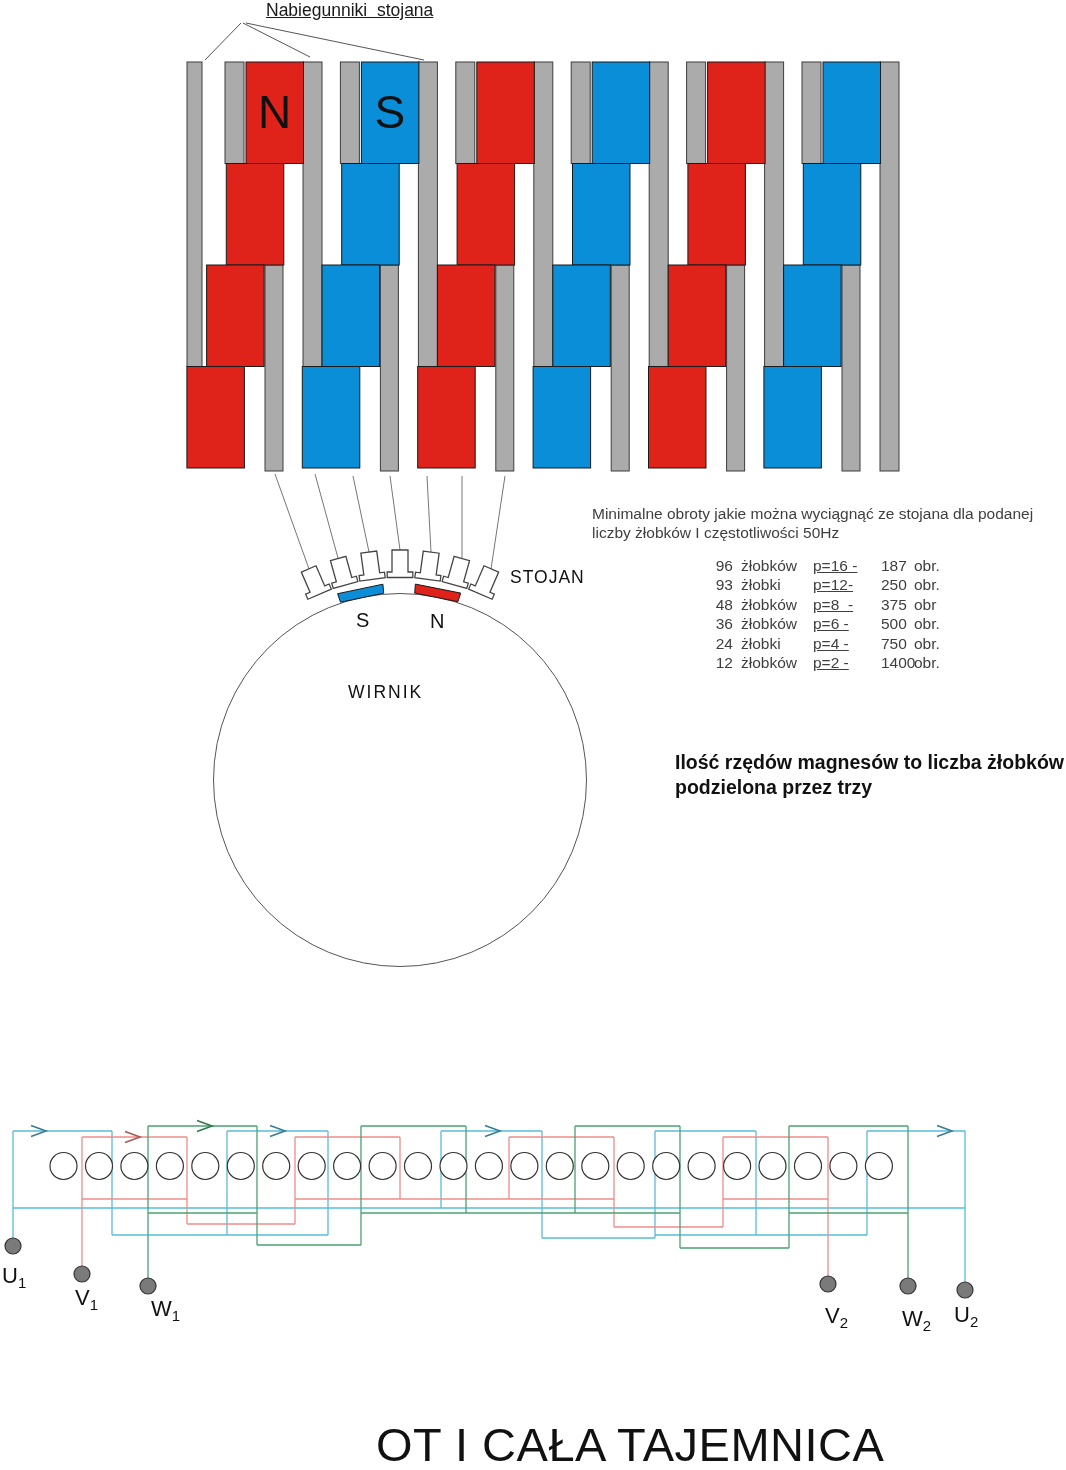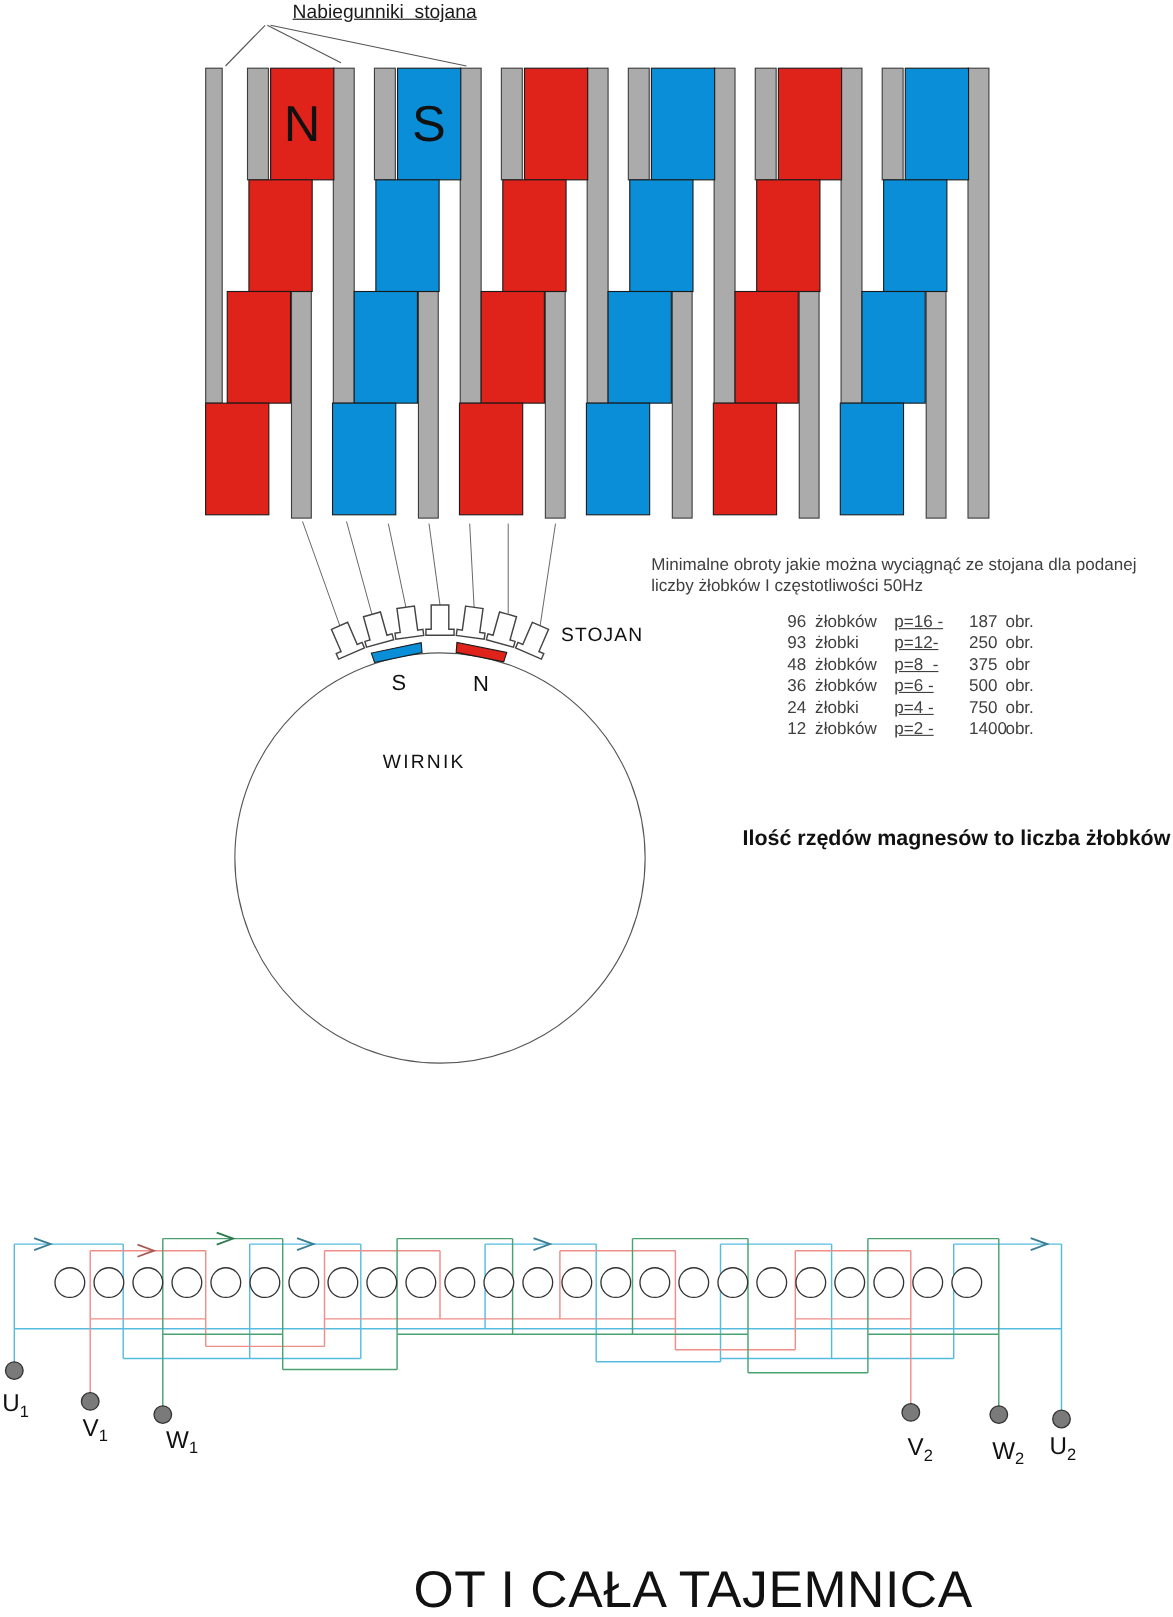--- a/index.html
+++ b/index.html
@@ -243,16 +243,17 @@
       <div class="c-unit">obr.</div>
       <div class="c-num">12</div>
       <div class="c-word">żłobków</div>
       <div class="c-p">p=2 -</div>
       <div class="c-rpm">1400</div>
       <div class="c-unit">obr.</div>
     </div>
 
   <div class="abs" id="magnet-note">
     <div>Ilość rzędów magnesów to liczba żłobków</div>
+    <div>podzielona przez trzy</div>
   </div>
 
   <div class="abs" id="main-title">OT I CAŁA TAJEMNICA</div>
 </div>
 
 </body></html>

